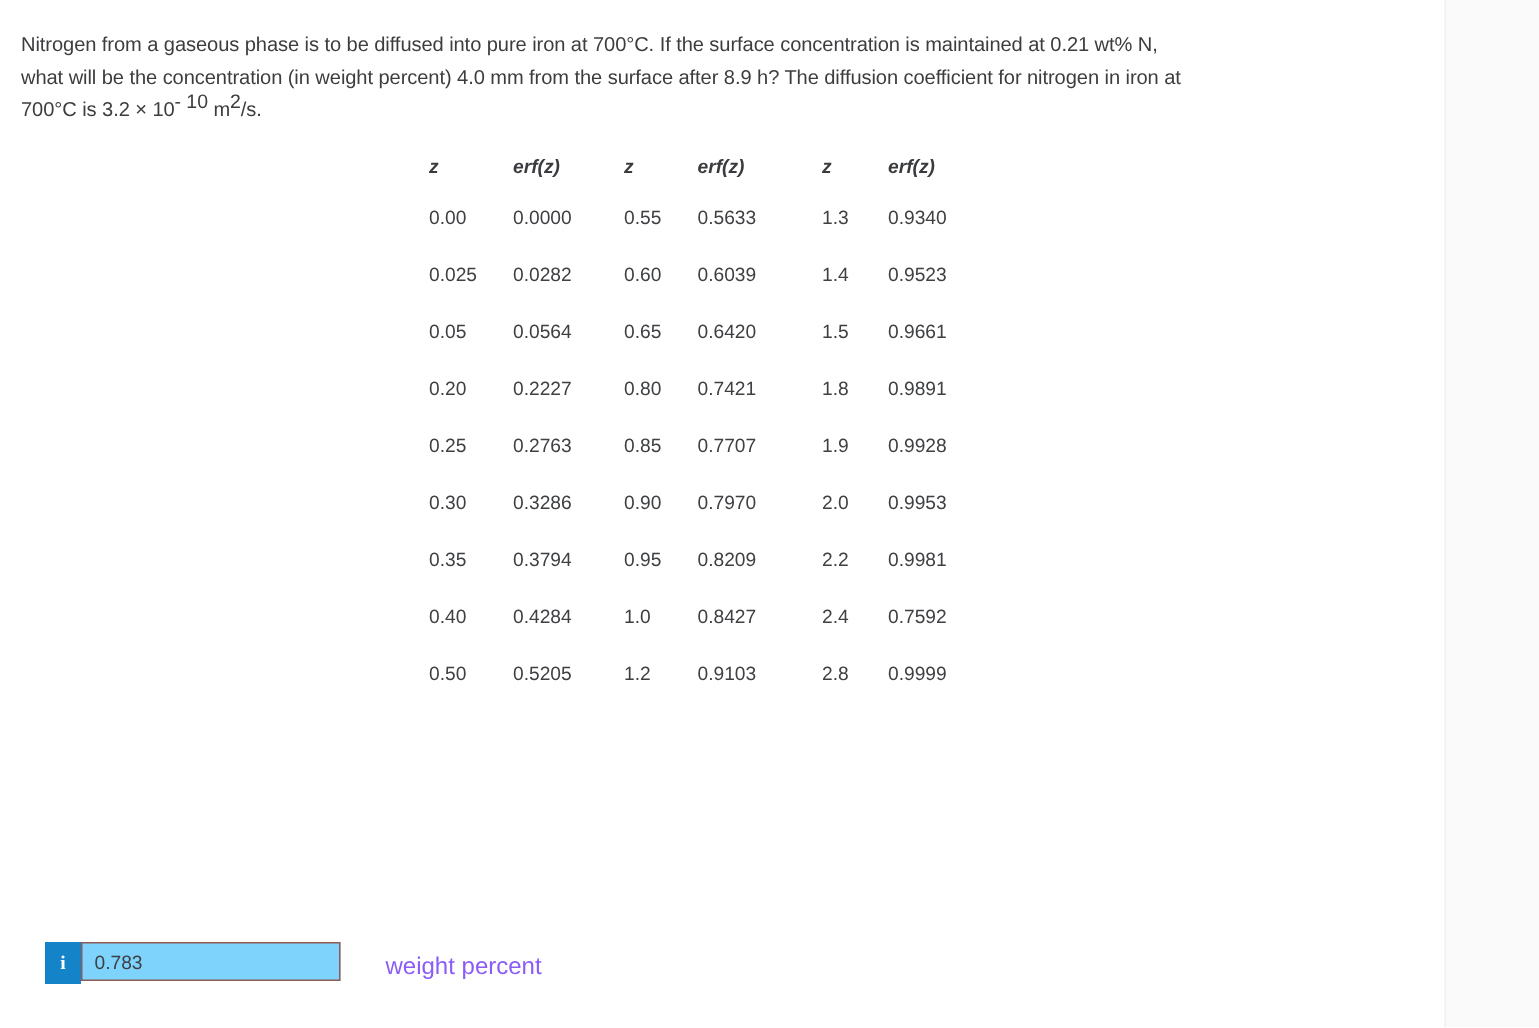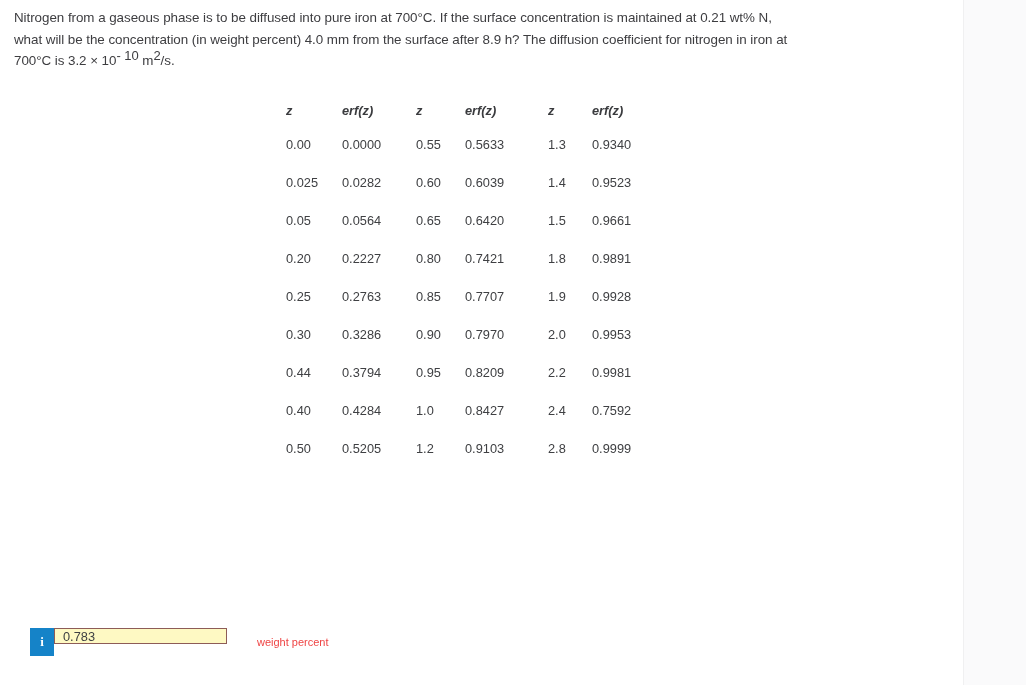--- a/index.html
+++ b/index.html
@@ -34,21 +34,21 @@
     top: 0;
     left: 0;
     width: 963px;
     height: 685px;
     background: #ffffff;
   }
 
   
   #question {
     position: absolute;
-    top: 7px;
+    top: 19px;
     left: 14px;
     width: 944px;
     font-size: 13.4px;
     line-height: 21.5px;
     color: #3d3d40;
     letter-spacing: -0.05px;
   }
   #question .ln { display: block; white-space: nowrap; }
   .sup {
     font-size: 13px;
@@ -103,36 +103,36 @@
     font-weight: bold;
     font-style: normal;
     display: flex;
     align-items: center;
     justify-content: center;
     font-family: "Liberation Serif", serif;
     flex: 0 0 auto;
   }
   #answer-input {
     width: 173px;
-    height: 16px;
+    height: 26px;
     box-sizing: border-box;
     border: 1px solid #8d5c57;
-    background: #fef9c3;
+    background: #7dd3fc;
     font-family: "Liberation Sans", sans-serif;
     font-size: 12.8px;
     color: #3f4043;
     padding: 0 8px;
     outline: none;
   }
   #answer-unit {
     position: absolute;
     left: 257px;
     top: 636px;
-    font-size: 11px;
-    color: #ef4444;
+    font-size: 16px;
+    color: #8b5cf6;
     white-space: nowrap;
   }
 </style>
 </head>
 <body>
 
 <div id="content">
 
   <div id="question">
     <span class="ln">Nitrogen from a gaseous phase is to be diffused into pure iron at 700°C. If the surface concentration is maintained at  0.21 wt% N,</span>
@@ -194,21 +194,21 @@
         </tr>
         <tr>
           <td class="c-z1">0.30</td>
           <td class="c-e1">0.3286</td>
           <td class="c-z2">0.90</td>
           <td class="c-e2">0.7970</td>
           <td class="c-z3">2.0</td>
           <td class="c-e3">0.9953</td>
         </tr>
         <tr>
-          <td class="c-z1">0.44</td>
+          <td class="c-z1">0.35</td>
           <td class="c-e1">0.3794</td>
           <td class="c-z2">0.95</td>
           <td class="c-e2">0.8209</td>
           <td class="c-z3">2.2</td>
           <td class="c-e3">0.9981</td>
         </tr>
         <tr>
           <td class="c-z1">0.40</td>
           <td class="c-e1">0.4284</td>
           <td class="c-z2">1.0</td>

